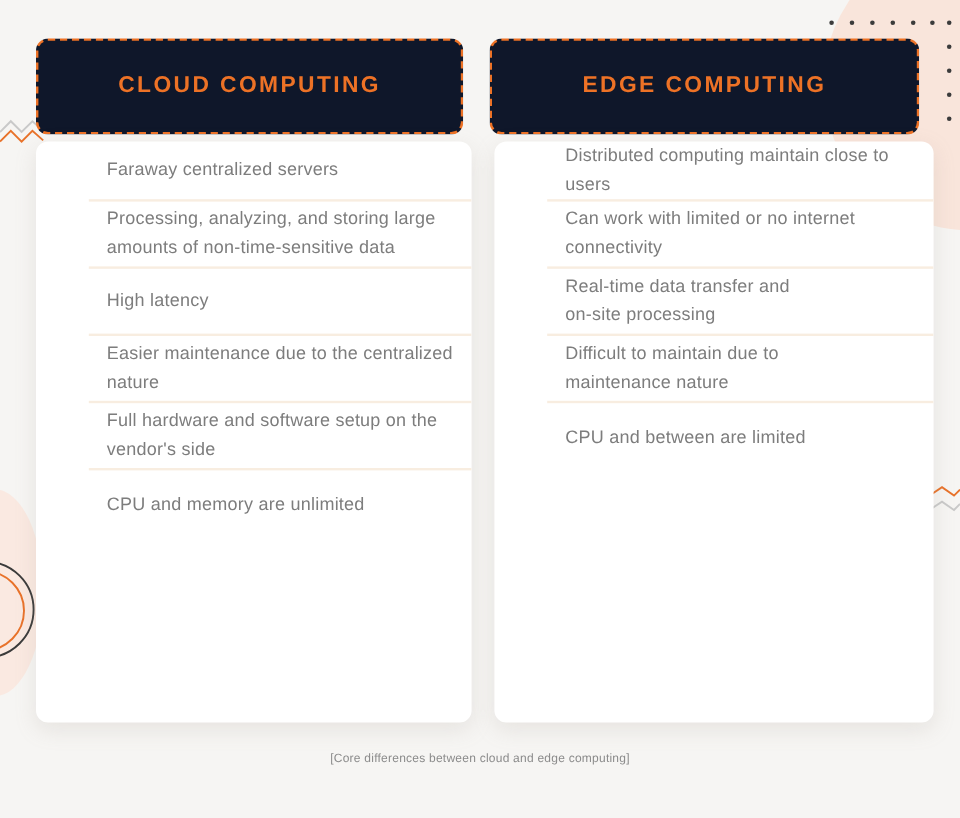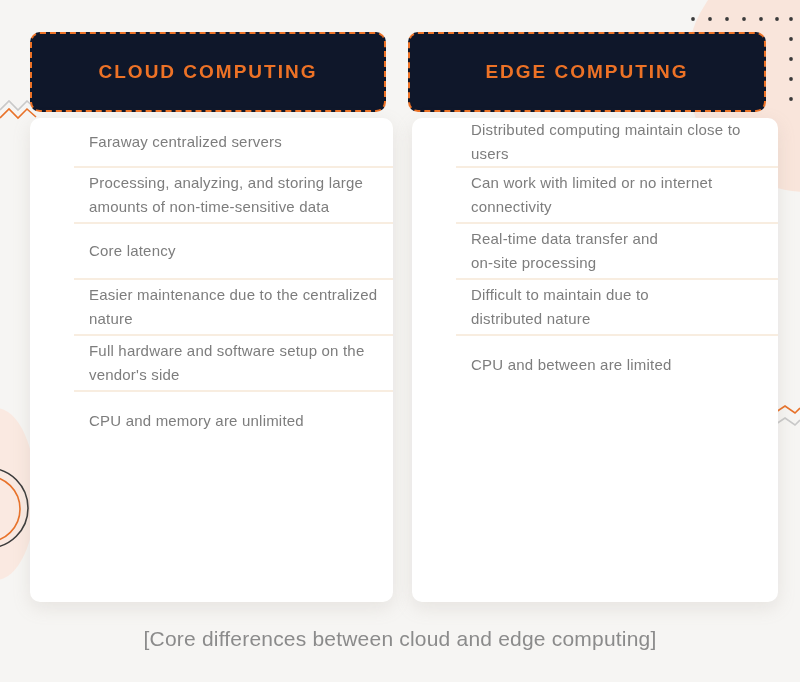--- a/index.html
+++ b/index.html
@@ -74,21 +74,21 @@
   }
   .h50 { height: 50px; }
   .h80 { height: 56px; }
   .h56 { height: 56px; }
   .h58 { height: 58px; }
 
   .caption {
     position: absolute; left: 0; top: 627px; width: 800px;
     text-align: center;
     color: #8b8b8b;
-    font-size: 21px;
+    font-size: 10px;
     letter-spacing: 0.2px;
     z-index: 3;
   }
 </style>
 </head>
 <body>
 
 <div class="stage">
 
   <div class="blob-tr"></div>
@@ -130,21 +130,21 @@
   </div>
   <div class="card left">
     <div class="row h50">
       <span class="row-text">Faraway centralized servers</span>
     </div>
     <div class="row h80">
       <span class="row-text">Processing, analyzing, and storing large
 amounts of non-time-sensitive data</span>
     </div>
     <div class="row h56">
-      <span class="row-text">Core latency</span>
+      <span class="row-text">High latency</span>
     </div>
     <div class="row h80">
       <span class="row-text">Easier maintenance due to the centralized
 nature</span>
     </div>
     <div class="row h80">
       <span class="row-text">Full hardware and software setup on the
 vendor's side</span>
     </div>
     <div class="row h58">
@@ -162,21 +162,21 @@
     <div class="row h80">
       <span class="row-text">Can work with limited or no internet
 connectivity</span>
     </div>
     <div class="row h80">
       <span class="row-text">Real-time data transfer and
 on-site processing</span>
     </div>
     <div class="row h80">
       <span class="row-text">Difficult to maintain due to
-distributed nature</span>
+maintenance nature</span>
     </div>
     <div class="row h58">
       <span class="row-text">CPU and between are limited</span>
     </div>
   </div>
 
   <div class="caption">[Core differences between cloud and edge computing]</div>
 
 </div>
 

